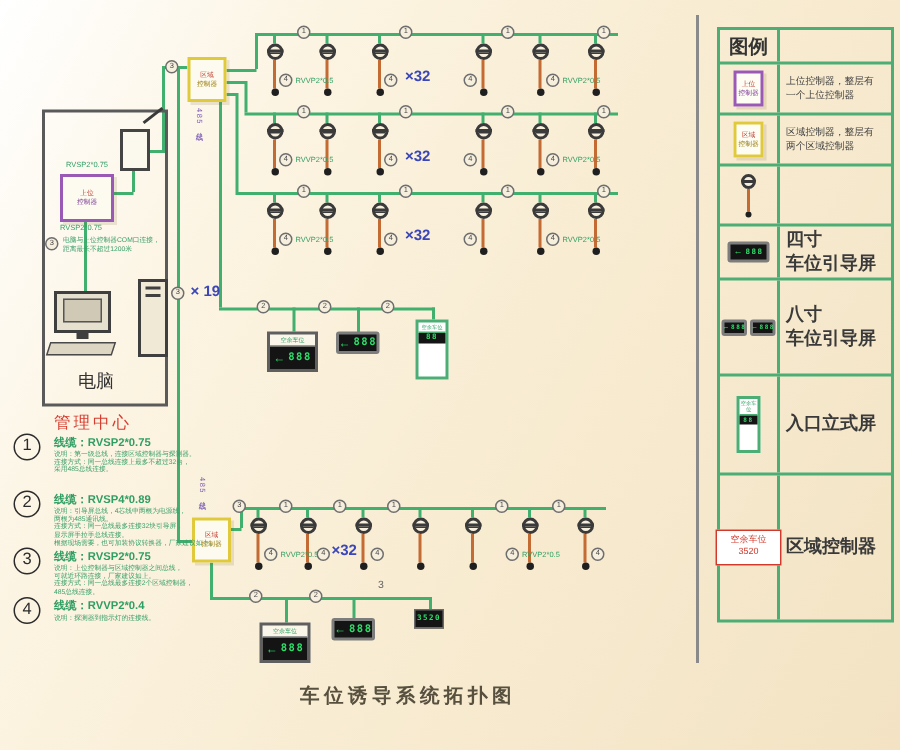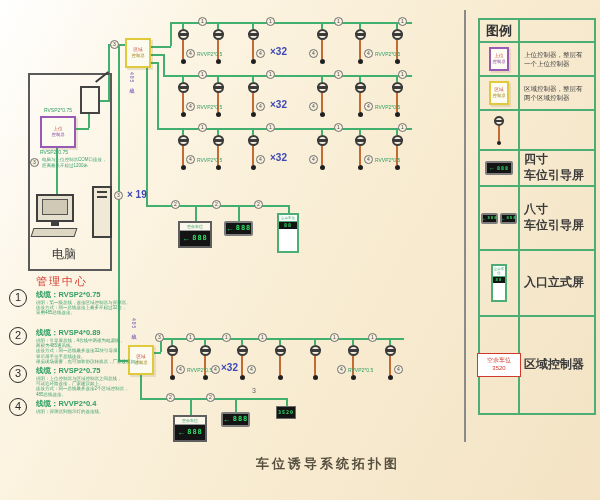--- a/index.html
+++ b/index.html
@@ -528,14 +528,14 @@
         <i>空余车位</i>
             <i>3520</i>
           </div>
         </div>
       <div class="lg-ds">
           <span class="ds-big">区域控制器</span>
         </div>
     </div>
   </div>
 
-  <span class="title" style="left:200px;top:455px;width:200px;text-align:right">车位诱导系统拓扑图</span>
+  <span class="title" style="left:200px;top:455px;width:200px;text-align:left">车位诱导系统拓扑图</span>
 </div>
 
 </body></html>

